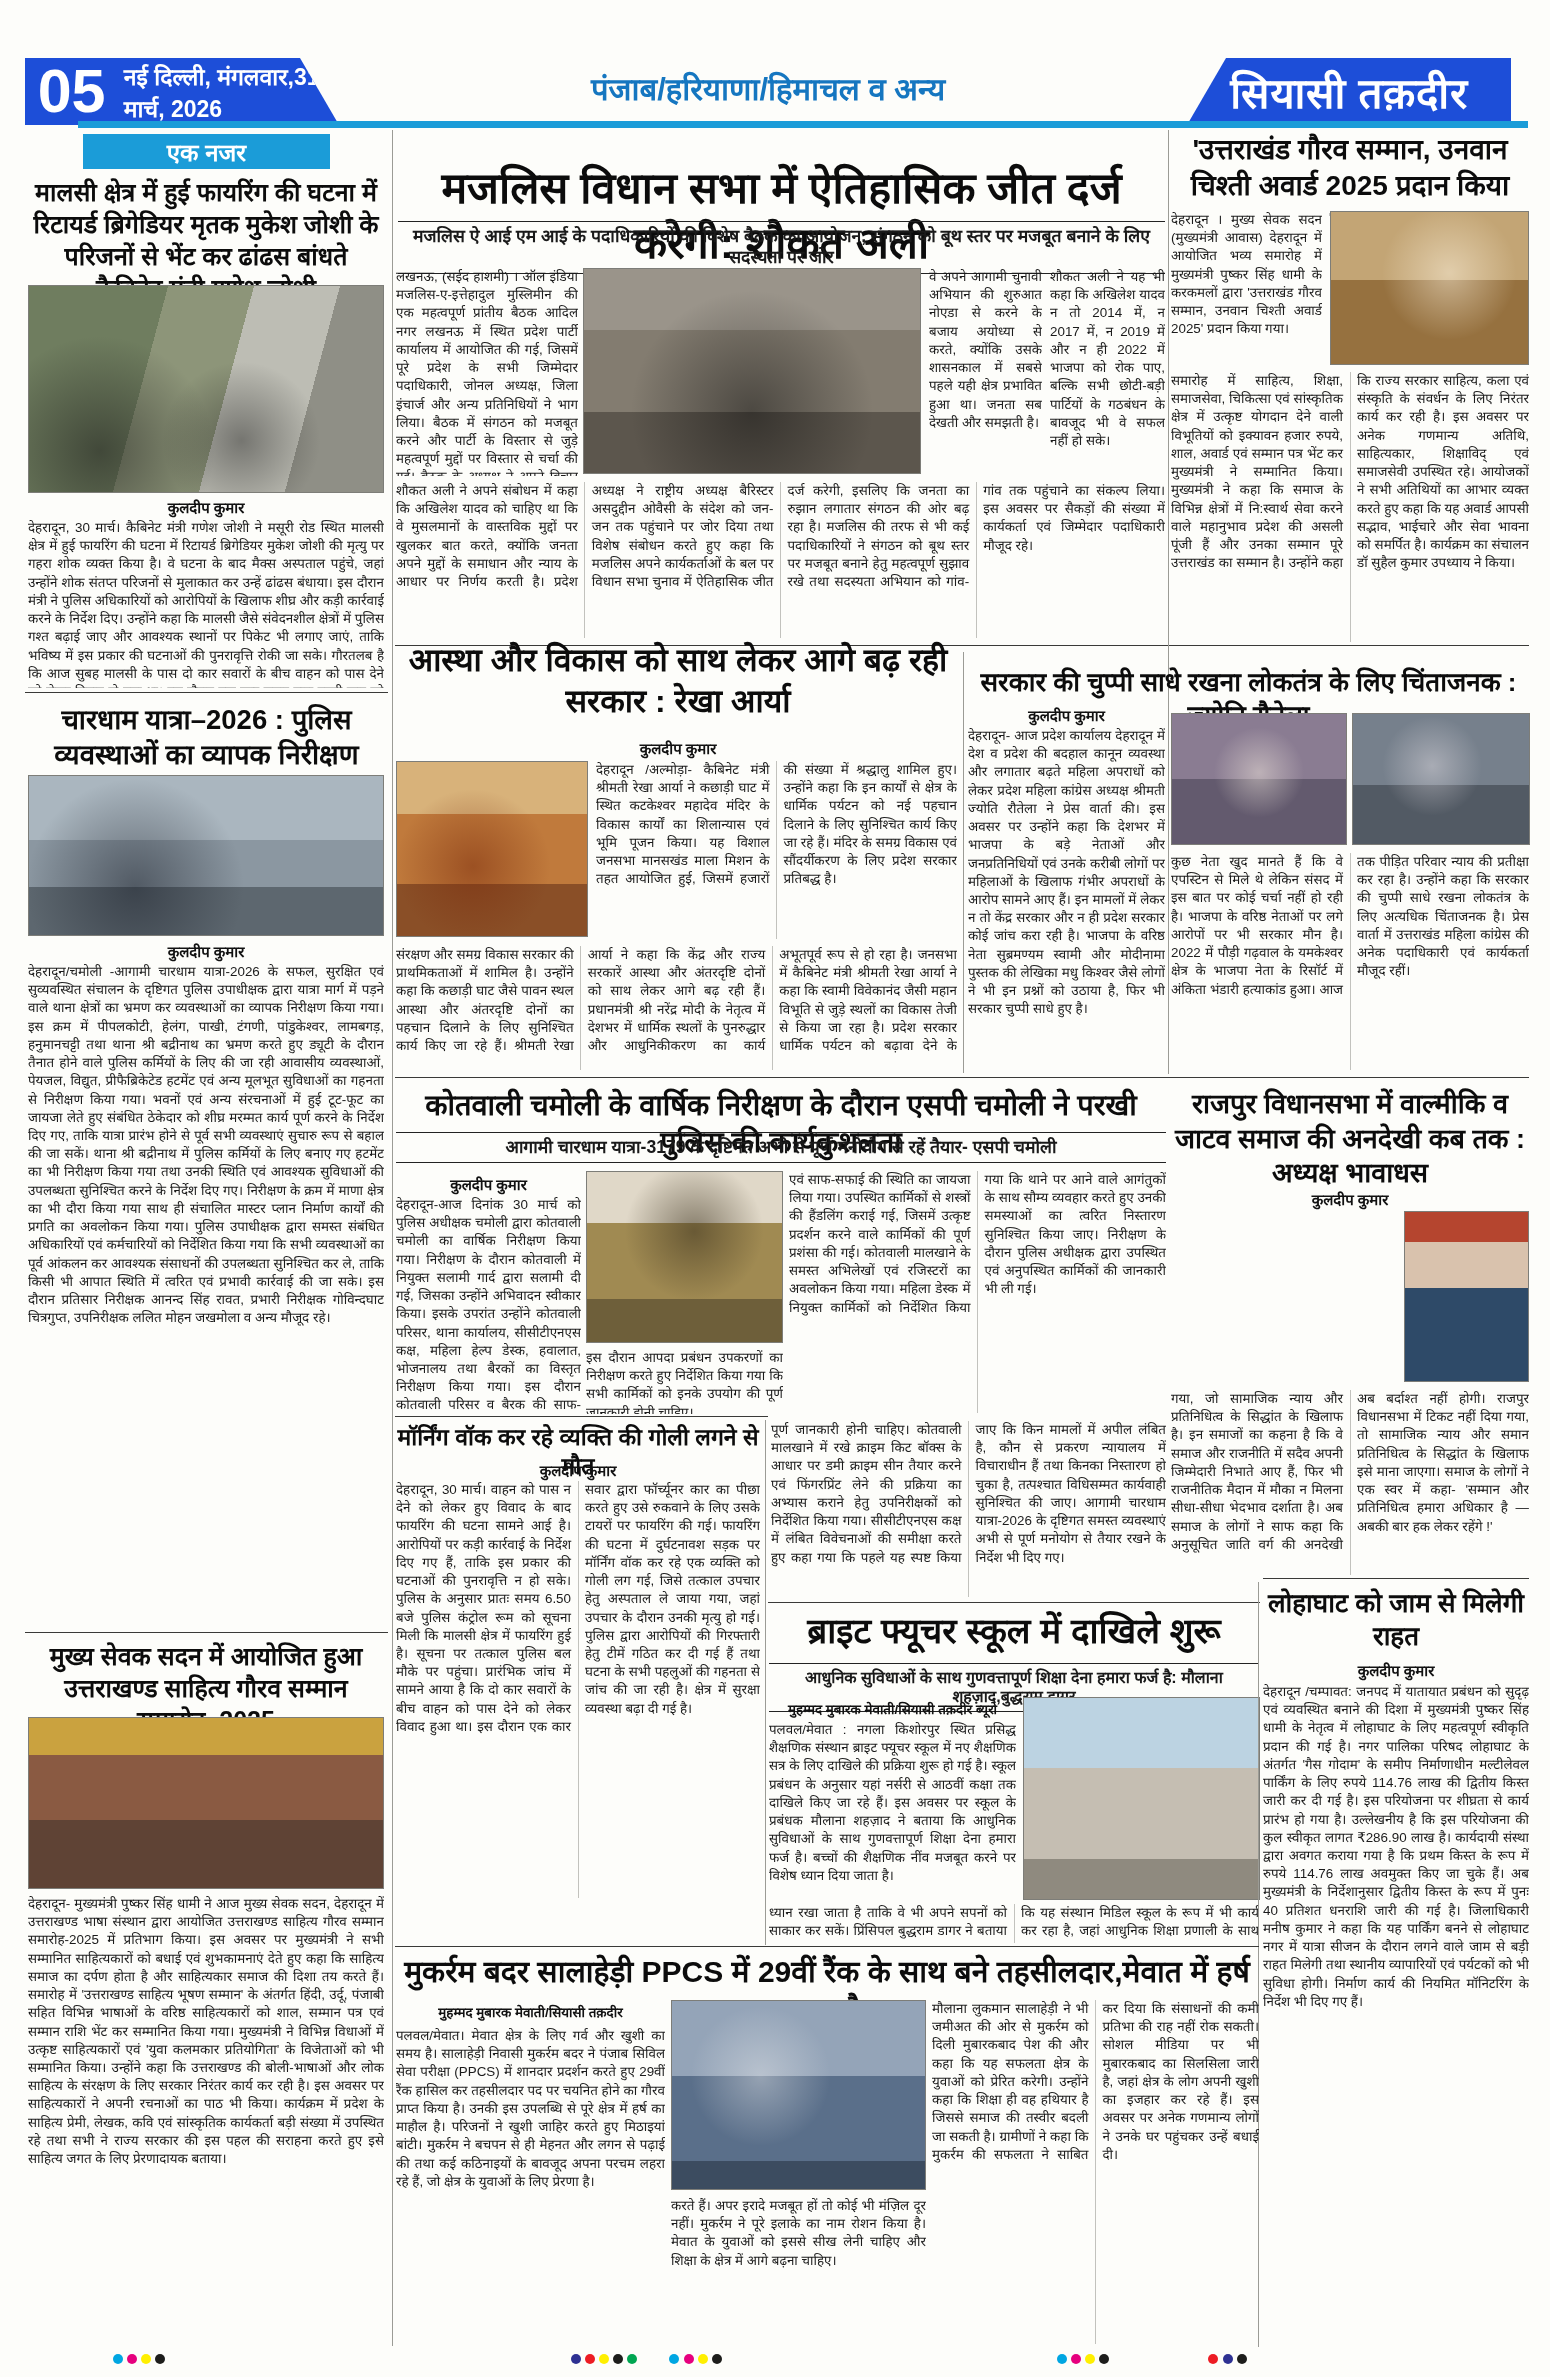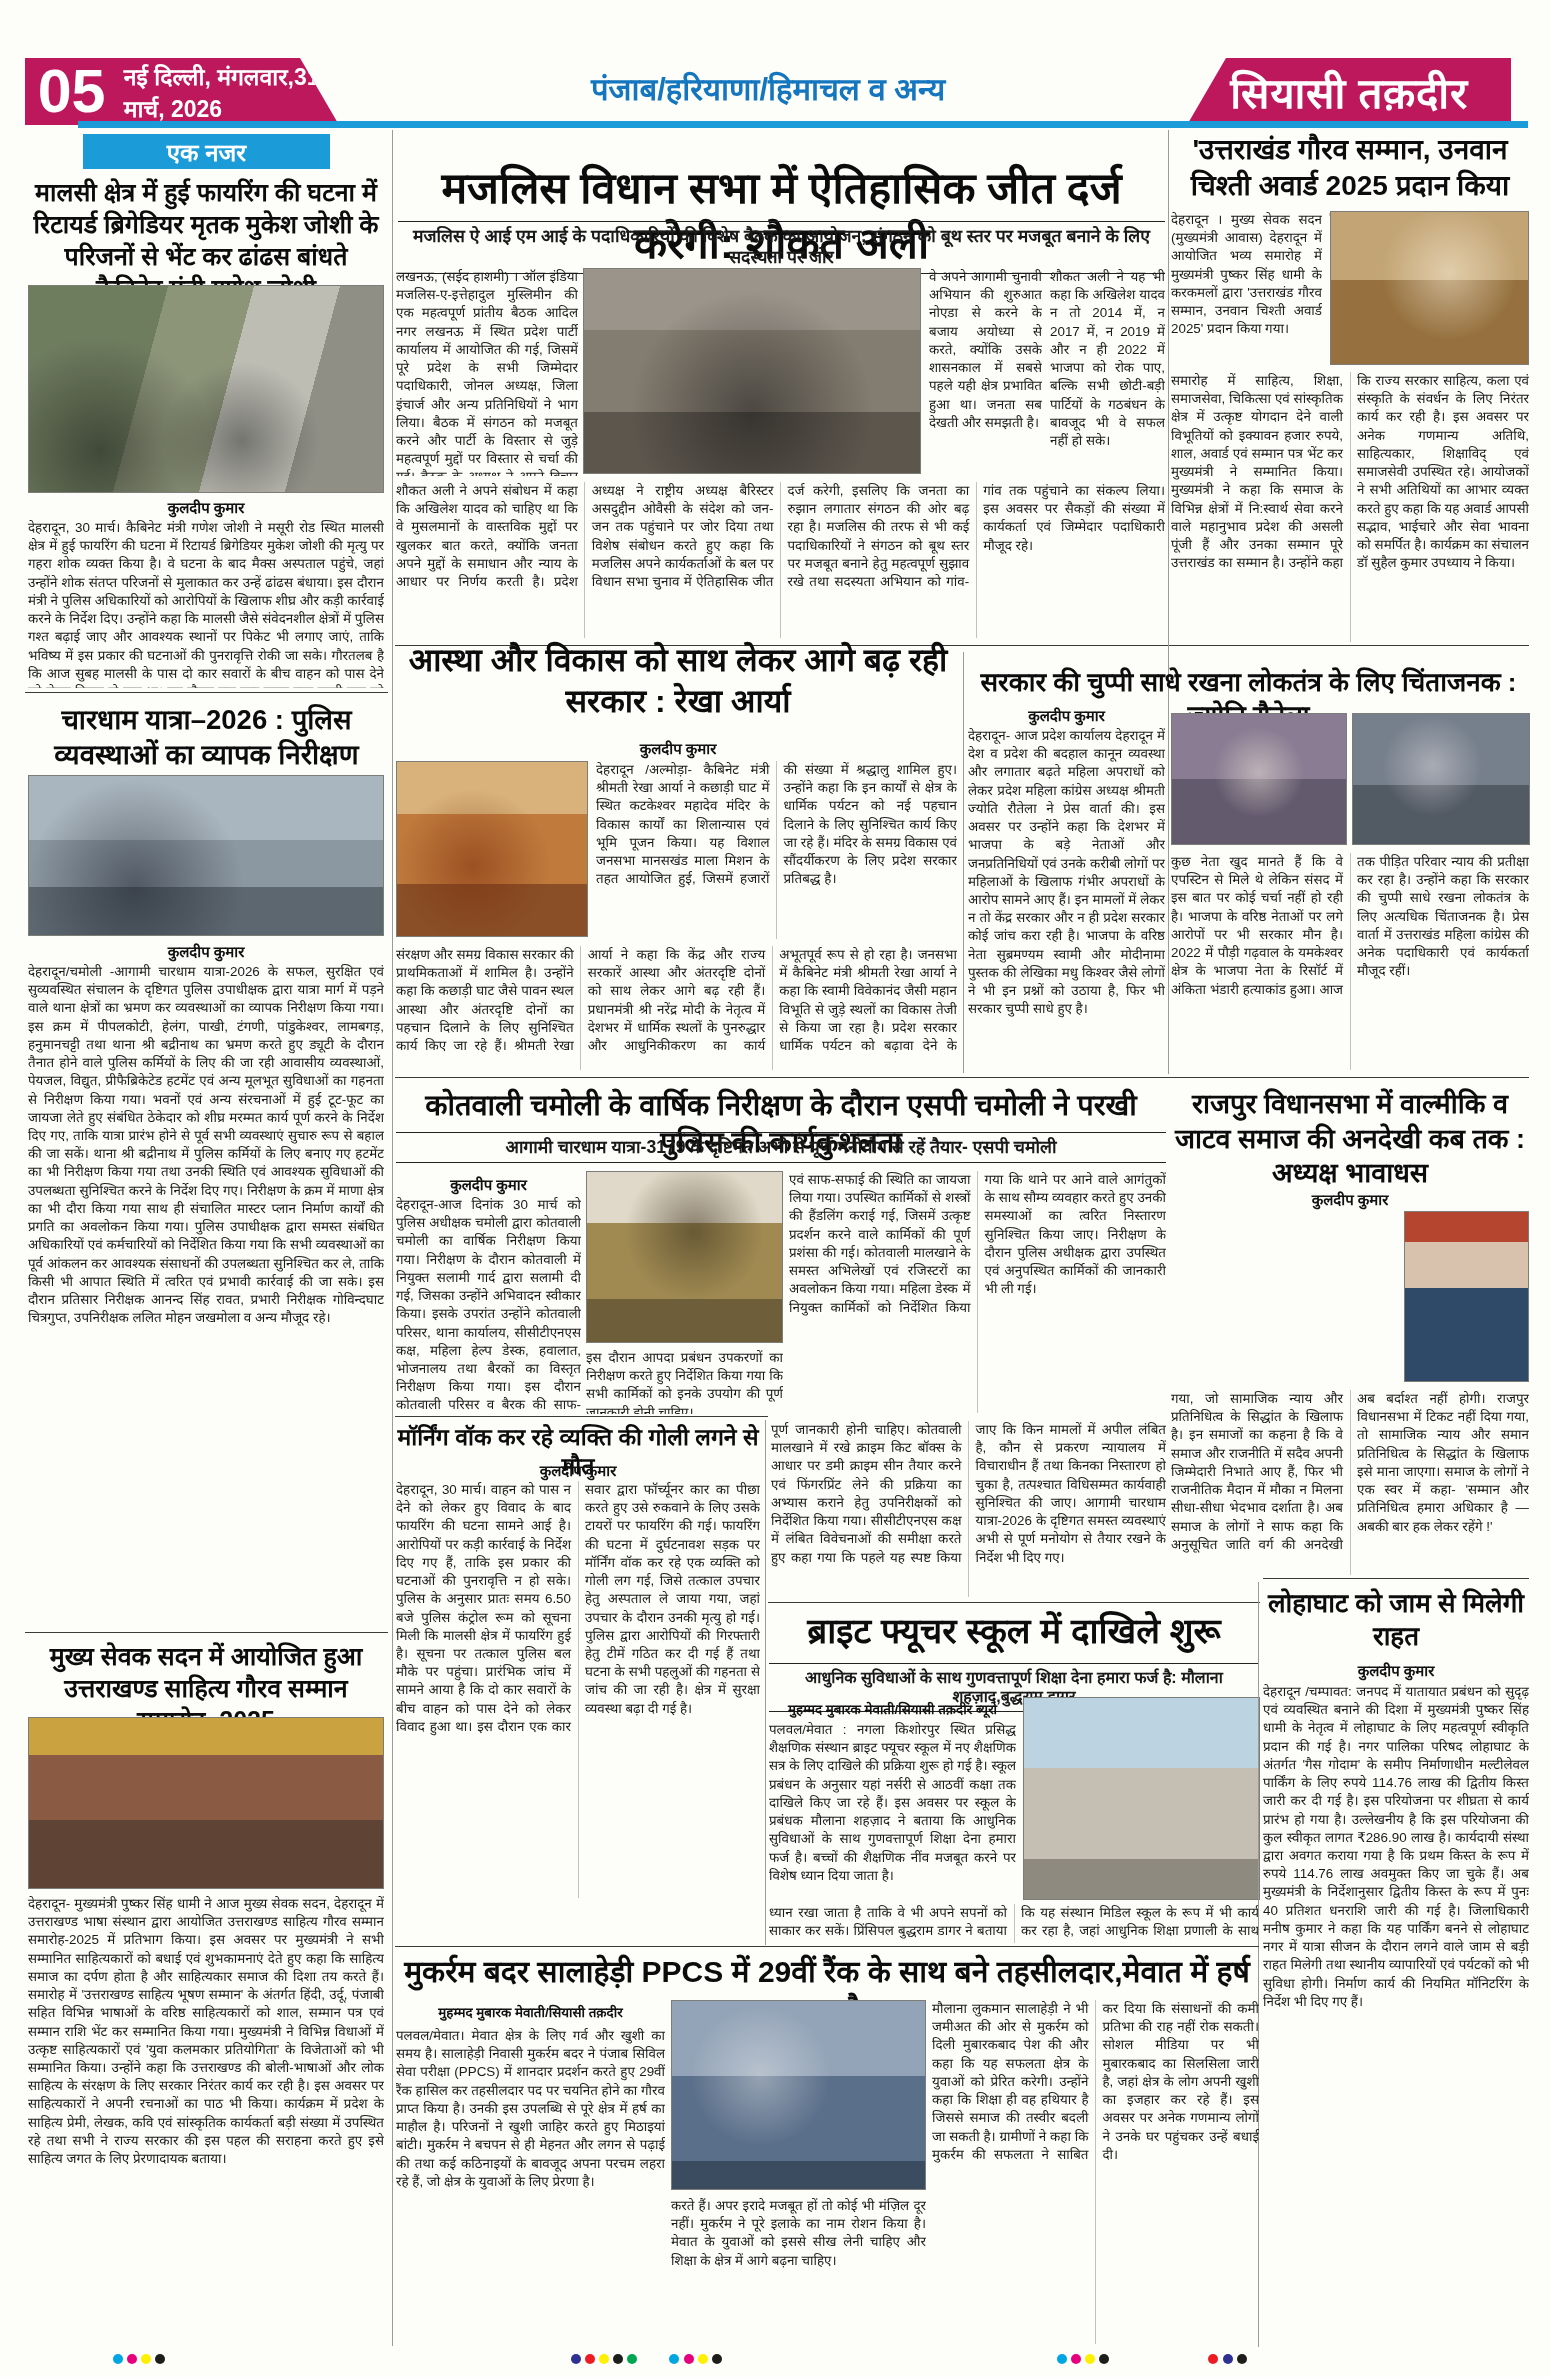--- a/index.html
+++ b/index.html
@@ -1,20 +1,20 @@
 <!DOCTYPE html>
 <html lang="hi" style="font-size:11.3px"><head>
 <meta charset="utf-8">
 <style>
   html,body{margin:0;padding:0;background:#e8e8e4;}
   .page{position:relative;width:1550px;height:2377px;background:#fdfdfa;
         font-family:"Liberation Sans","DejaVu Sans",sans-serif;color:#1a1a1a;overflow:hidden;}
   .abs{position:absolute;box-sizing:border-box;}
   
-  .banner{background:#be185d;color:#fff;display:flex;align-items:center;}
+  .banner{background:#1d4ed8;color:#fff;display:flex;align-items:center;}
   .banner-left{clip-path:polygon(0 0,calc(100% - 39px) 0,100% 100%,0 100%);}
   .banner-right{clip-path:polygon(39px 0,100% 0,100% 100%,0 100%);justify-content:center;}
   .pagenum{font-size:61px;font-weight:bold;padding:0 18.3px 0 12.7px;line-height:1;}
   .hdr-date{font-size:23px;font-weight:bold;}
   .masthead{font-size:42px;font-weight:bold;letter-spacing:0.7px;}
   .section-label{font-size:31px;font-weight:bold;color:#1576c0;text-align:center;}
   .cyanbar{background:#1b9cd8;}
   
   .hl{font-weight:bold;color:#0c0c0c;text-align:center;line-height:1.28;}
   .body-txt{font-size:13.4px;line-height:1.36;text-align:justify;color:#1b1b1b;overflow:hidden;column-fill:auto;}

